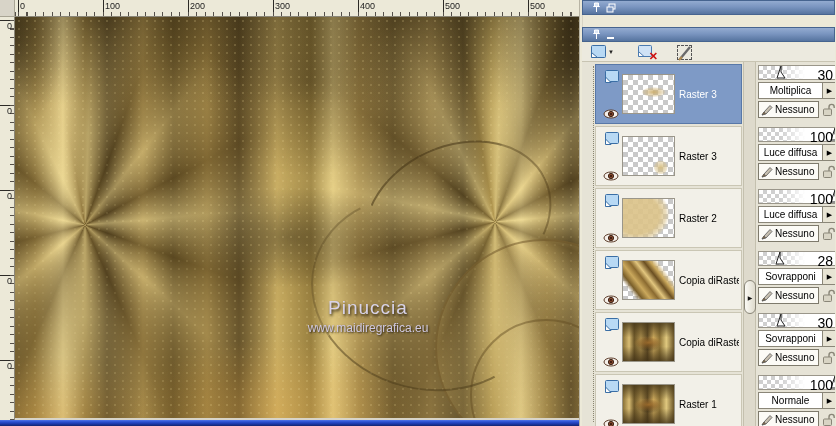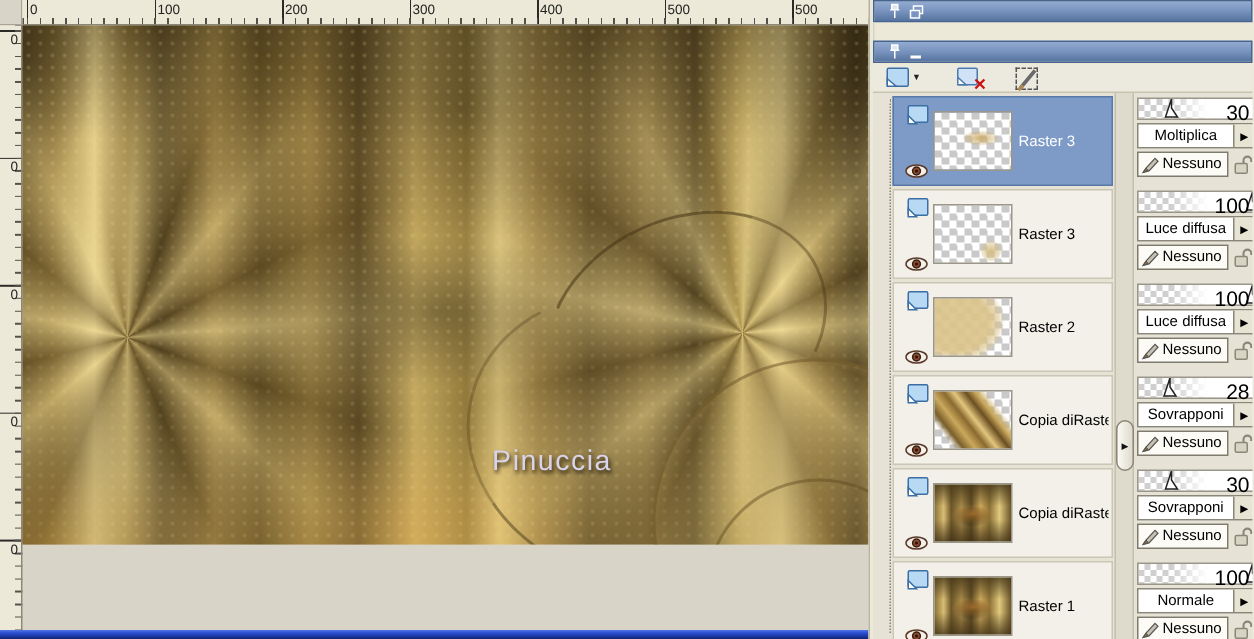--- a/index.html
+++ b/index.html
@@ -32,21 +32,21 @@
       repeating-linear-gradient(180deg, #55504a 0 1px, transparent 1px 8.5px),
       repeating-linear-gradient(180deg, #2c2a26 0 1px, transparent 1px 85px),
       linear-gradient(#ece9d8,#ece9d8);
     background-size:5px 100%, 100% 100%, 100% 100%;
     background-position:10px 3px, 0 3px, 0 0;
     background-repeat:repeat-y, repeat-y, no-repeat;
   }
   .ruler-num-v { position:absolute; left:7px; font-size:9px; color:#222; }
 
   #canvas-art {
-    position:absolute; left:15px; top:17px; width:564px; height:346px; overflow:hidden;
+    position:absolute; left:15px; top:17px; width:564px; height:401px; overflow:hidden;
     background-image:
       radial-gradient(rgba(236,216,150,.20) 1px, transparent 1.5px),
       linear-gradient(180deg, rgba(30,24,10,.38), rgba(30,24,10,0) 22%),
       radial-gradient(ellipse 120px 170px at 100% 12%, rgba(38,30,14,.62), transparent 70%),
       radial-gradient(ellipse 70px 130px at 0% 6%, rgba(38,30,14,.5), transparent 70%),
       radial-gradient(ellipse 150px 135px at 52% 16%, rgba(52,40,18,.45), transparent 70%),
       radial-gradient(ellipse 160px 70px at 49% 55%, rgba(40,31,13,.45), transparent 72%),
       radial-gradient(ellipse 190px 95px at 46% 98%, rgba(221,170,80,.42), transparent 75%),
       radial-gradient(ellipse 150px 85px at 5% 100%, rgba(200,150,66,.38), transparent 75%),
       linear-gradient(90deg,
@@ -189,20 +189,21 @@
 
     <div id="canvas-art">
       <div class="burst" id="burst-left"></div>
       <div class="burst" id="burst-right"></div>
       <div class="art-circle" id="circle-big"></div>
       <div class="art-circle" id="circle-small"></div>
       <div class="art-circle" id="swirl-1"></div>
       <div class="art-circle" id="swirl-2"></div>
       <div id="watermark">
         <div id="wm-title">Pinuccia</div>
+        <div id="wm-url">www.maidiregrafica.eu</div>
       </div>
     </div>
 
     <div id="window-bottom-border"></div>
   </div>
 
   <div id="dock">
 
     <div class="titlebar" id="titlebar-script">
       <span class="tb-btn">

